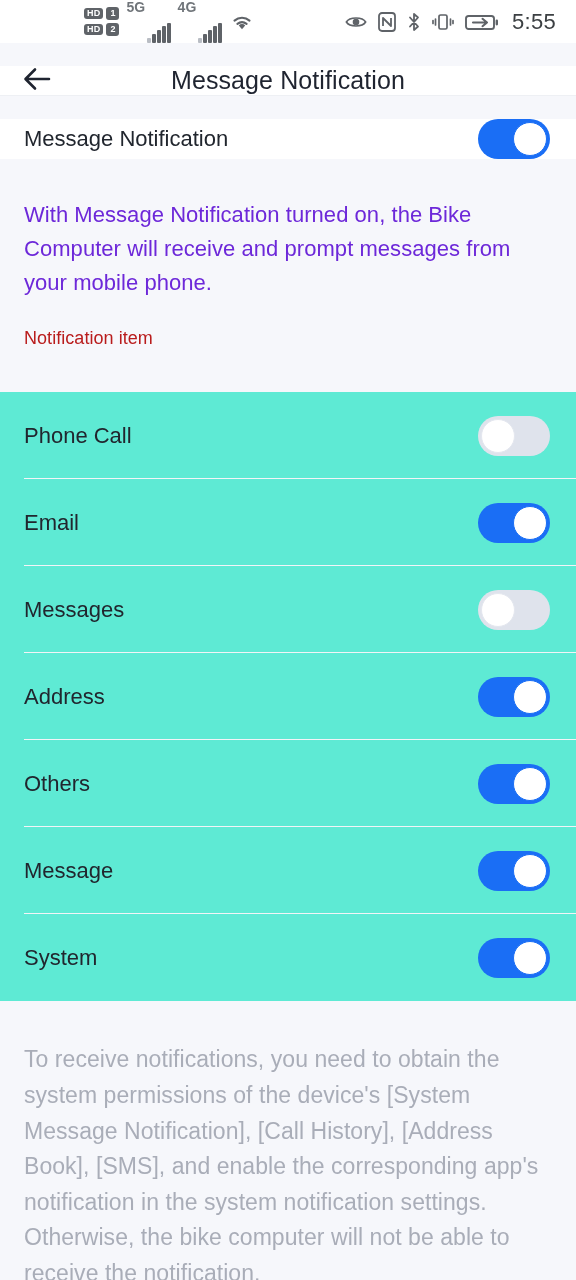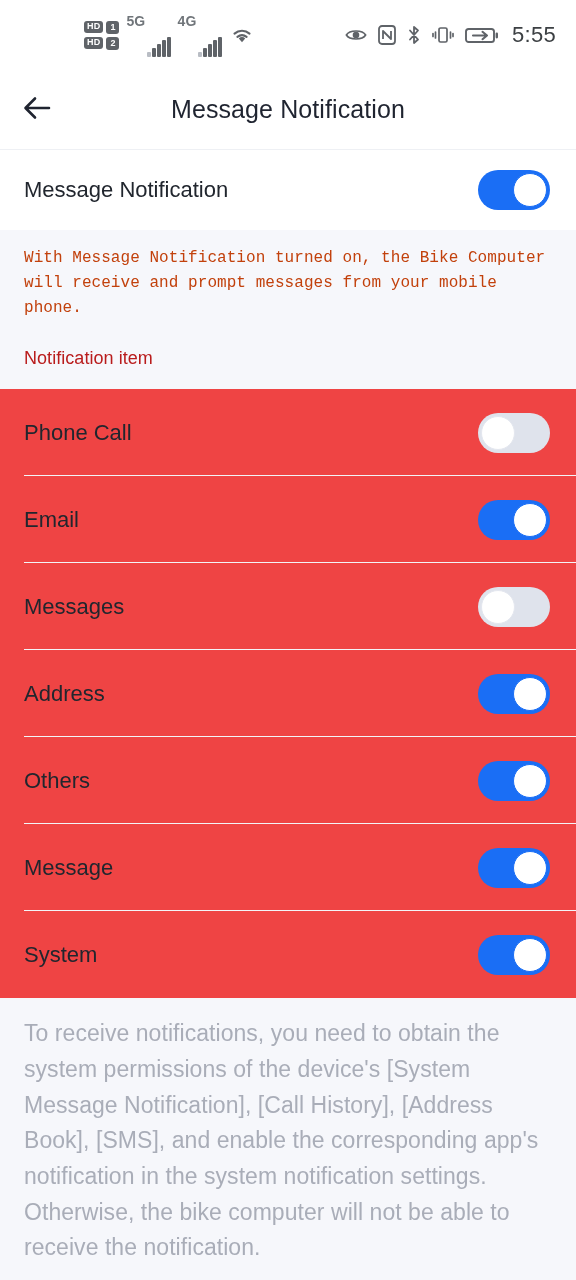--- a/index.html
+++ b/index.html
@@ -2,21 +2,21 @@
 <html><head>
 <meta charset="utf-8">
 <style>
   * { margin:0; padding:0; box-sizing:border-box; }
   html, body {
     width:576px; height:1280px;
     background:#f6f7fb;
     font-family:"Liberation Sans", sans-serif;
     -webkit-font-smoothing:antialiased;
   }
-  .phone { width:576px; height:1280px; position:relative; background:#f6f7fb; overflow:hidden; }
+  .phone { width:576px; height:1280px; position:relative; background:#f6f7fb; overflow:hidden;gap:23px; }
 
   
   .statusbar {
     height:70px; background:#ffffff;
     display:flex; align-items:center; justify-content:space-between;
     padding:0 20px 0 84px;
   }
   .sb-left { display:flex; align-items:center; gap:7px; }
   .sb-right { display:flex; align-items:center; gap:11px;justify-content:space-between; }
   .hd-stack { display:flex; flex-direction:column; gap:3px; }
@@ -62,28 +62,28 @@
   .master-row {
     height:80px; background:#ffffff;
     display:flex; align-items:center; justify-content:space-between;
     padding:0 26px 0 24px;
   }
   .master-label { font-size:22px; color:#21262e; }
 
   
   .info-panel { background:#f6f7fb; padding:16px 24px 20px 24px; }
   .info-text {
-    font-size:16px; line-height:1.55; color:#c2410c; letter-spacing:.05px;font-family:Liberation Mono, monospace;
+    font-size:22px; line-height:1.55; color:#6d28d9; letter-spacing:.05px;
   }
   .section-label {
     font-size:18px; color:#b91c1c; margin-top:28px; letter-spacing:.05px;
   }
 
   
-  .list { background:#ef4444; }
+  .list { background:#5eead4; }
   .list-row {
     height:87px; padding:0 26px 0 24px;
     display:flex; align-items:center; justify-content:space-between;
     position:relative; cursor:pointer;
   }
   .list-row:not(:last-child)::after {
     content:""; position:absolute; left:24px; right:0; bottom:0;
     height:1px; background:#f3f4f7;
   }
   .row-label { font-size:22px; color:#21262e; }

